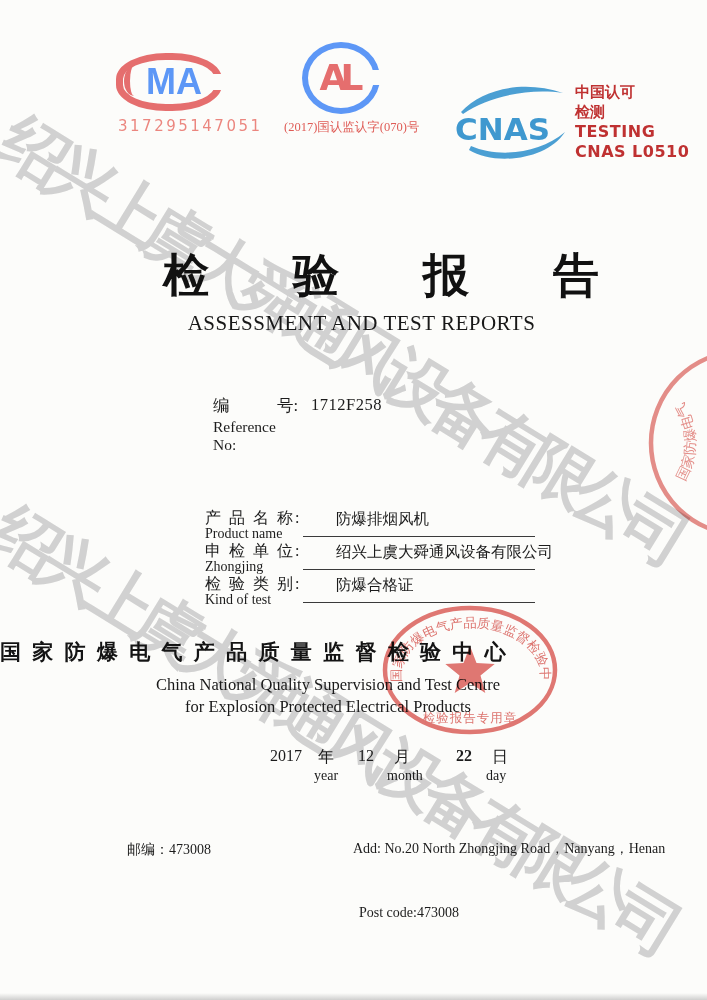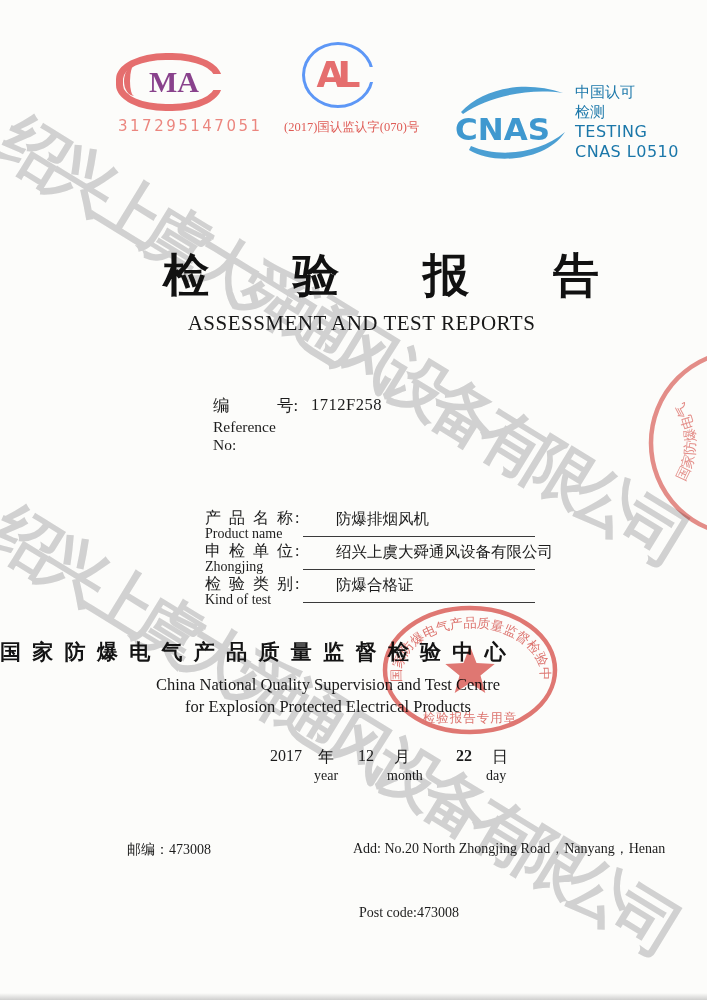--- a/index.html
+++ b/index.html
@@ -14,36 +14,36 @@
   .wm2{left:22px;top:486px;}
   
   .stamp{position:absolute;z-index:2;}
   .cma{left:116px;top:53px;}
   .cma-logo{position:relative;width:92px;height:44px;border:7px solid #e05050;
             border-radius:50px/26px;opacity:.82;}
   .cma-hook{position:absolute;left:1px;top:6px;width:14px;height:30px;
             border-left:6px solid #e05050;border-radius:50%;}
   .cma-notch{position:absolute;right:-9px;top:14px;width:12px;height:16px;background:#fcfcfa;}
   .cma-text{position:absolute;inset:0;display:flex;align-items:center;justify-content:center;
-            padding-left:10px;font-family:Liberation Serif, serif;font-weight:800;
-            font-size:30px;color:#701a75;}
+            padding-left:10px;font-family:Liberation Sans, sans-serif;font-weight:800;
+            font-size:36px;color:#3b82f6;}
   .cma-num{position:absolute;left:118px;top:117px;z-index:2;color:#ea7a72;opacity:.9;
            font-family:"DejaVu Sans",sans-serif;font-size:15px;letter-spacing:2.5px;}
   .cal{left:302px;top:42px;}
-  .cal-logo{position:relative;width:66px;height:60px;border:3px solid #3b82f6;
+  .cal-logo{position:relative;width:66px;height:60px;border:6px solid #3b82f6;
             border-radius:50%;opacity:.82;}
   .cal-notch{position:absolute;right:-8px;top:22px;width:11px;height:15px;background:#fcfcfa;}
   .cal-text{position:absolute;inset:0;display:flex;align-items:center;justify-content:center;
             font-family:"DejaVu Sans",sans-serif;font-weight:800;font-size:36px;
             letter-spacing:-7px;color:#e05050;padding-right:6px;padding-bottom:2px;}
   .cal-caption{position:absolute;left:284px;top:119px;z-index:2;color:#dc4b45;opacity:.9;
                font-size:12.5px;}
   .cnas{left:455px;top:80px;display:flex;}
-  .cnas-lines{margin-left:8px;margin-top:2px;color:#0369a1;opacity:.9;
-              font-family:"DejaVu Sans",sans-serif;line-height:20px;}
+  .cnas-lines{margin-left:8px;margin-top:2px;color:#b91c1c;opacity:.9;
+              font-family:"DejaVu Sans",sans-serif;line-height:20px;font-weight:bold;}
   .cnas-zh{font-size:15px;}
   .cnas-en{font-size:16px;letter-spacing:.5px;}
   
   .title{position:absolute;left:163px;top:245px;width:436px;display:flex;z-index:2;
          justify-content:space-between;font-family:"DejaVu Sans",sans-serif;
          font-weight:700;font-size:46px;color:#111;}
   .subtitle{position:absolute;left:8px;top:311px;width:707px;text-align:center;z-index:2;
             box-sizing:border-box;font-size:21px;letter-spacing:.5px;color:#181818;}
   
   .ref{position:absolute;left:213px;top:395px;z-index:2;font-size:16.5px;}

